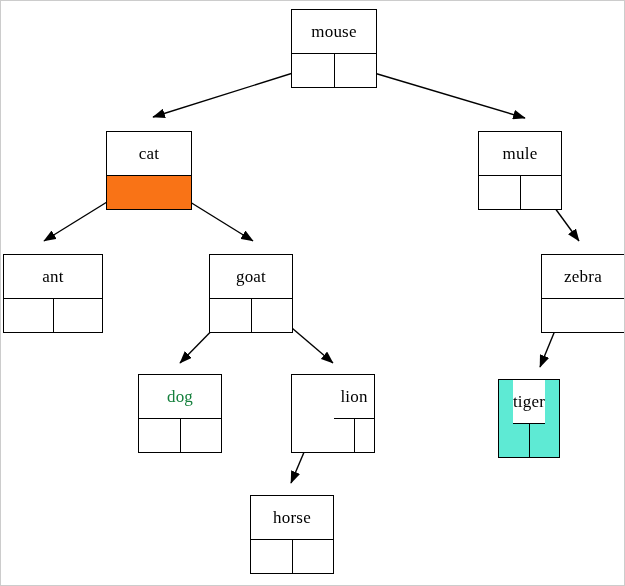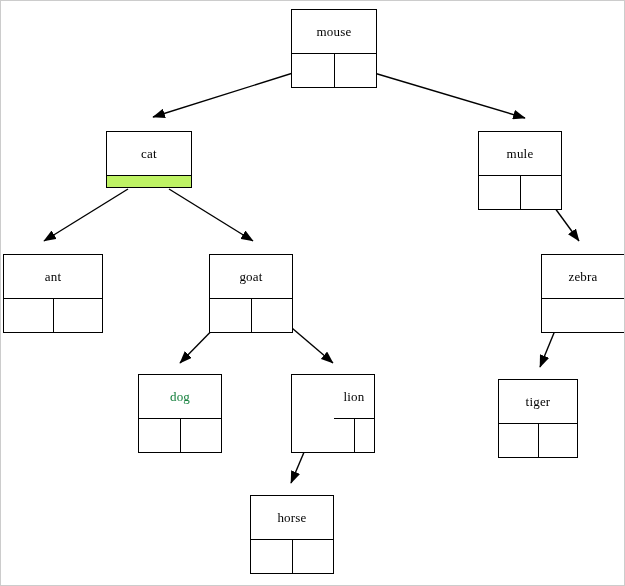--- a/index.html
+++ b/index.html
@@ -32,21 +32,21 @@
     background: #ffffff;
     display: flex;
     flex-direction: column;
   }
   .node-label {
     flex: 0 0 auto;
     height: 44px;
     display: flex;
     align-items: center;
     justify-content: center;
-    font-size: 13px;
+    font-size: 17px;
     color: #000000;
     letter-spacing: 0.2px;
     border-bottom: 1.6px solid #000000;
     box-sizing: border-box;
     background: #ffffff;
     font-family: Liberation Serif, serif;
   }
   .node-ptrs {
     flex: 1 1 auto;
     display: flex;
@@ -84,21 +84,21 @@
   </svg>
 
   <div id="nodes-layer">
       <div class="node" style="left: 290px; top: 8px; width: 86px; height: 79px; border-color: rgb(0, 0, 0); background: rgb(255, 255, 255);">
         <div class="node-label" style="color: rgb(0, 0, 0); border-bottom-color: rgb(0, 0, 0);">mouse</div>
         <div class="node-ptrs">
           <div class="ptr-cell left" style="border-right-color: rgb(0, 0, 0);"></div>
           <div class="ptr-cell right"></div>
         </div>
       </div>
-      <div class="node" style="left: 105px; top: 130px; width: 86px; height: 57px; border-color: rgb(0, 0, 0); background: #bef264; gap: 40px;">
+      <div class="node" style="left: 105px; top: 130px; width: 86px; height: 79px; border-color: rgb(0, 0, 0); background: #f97316; gap: 40px;">
         <div class="node-label" style="color: rgb(0, 0, 0); border-bottom-color: rgb(0, 0, 0);">cat</div>
         <div class="node-ptrs">
           <div class="ptr-cell left" style="border-right-color: rgb(0, 0, 0);"></div>
           <div class="ptr-cell right"></div>
         </div>
       </div>
       <div class="node" style="left: 477px; top: 130px; width: 84px; height: 79px; border-color: rgb(0, 0, 0); background: rgb(255, 255, 255);">
         <div class="node-label" style="color: rgb(0, 0, 0); border-bottom-color: rgb(0, 0, 0);">mule</div>
         <div class="node-ptrs">
           <div class="ptr-cell left" style="border-right-color: rgb(0, 0, 0);"></div>
@@ -133,21 +133,21 @@
           <div class="ptr-cell right"></div>
         </div>
       </div>
       <div class="node" style="left: 290px; top: 373px; width: 84px; height: 79px; border-color: rgb(0, 0, 0); background: rgb(255, 255, 255); padding-left: 42px;">
         <div class="node-label" style="color: rgb(0, 0, 0); border-bottom-color: rgb(0, 0, 0);">lion</div>
         <div class="node-ptrs">
           <div class="ptr-cell left" style="border-right-color: rgb(0, 0, 0);"></div>
           <div class="ptr-cell right"></div>
         </div>
       </div>
-      <div class="node" style="left: 497px; top: 378px; width: 80px; height: 79px; border-color: rgb(0, 0, 0); background: #5eead4;">
+      <div class="node" style="left: 497px; top: 378px; width: 62px; height: 79px; border-color: rgb(0, 0, 0); background: #5eead4; align-items: center;">
         <div class="node-label" style="color: rgb(0, 0, 0); border-bottom-color: rgb(0, 0, 0);">tiger</div>
         <div class="node-ptrs">
           <div class="ptr-cell left" style="border-right-color: rgb(0, 0, 0);"></div>
           <div class="ptr-cell right"></div>
         </div>
       </div>
       <div class="node" style="left: 249px; top: 494px; width: 84px; height: 79px; border-color: rgb(0, 0, 0); background: rgb(255, 255, 255);">
         <div class="node-label" style="color: rgb(0, 0, 0); border-bottom-color: rgb(0, 0, 0);">horse</div>
         <div class="node-ptrs">
           <div class="ptr-cell left" style="border-right-color: rgb(0, 0, 0);"></div>

